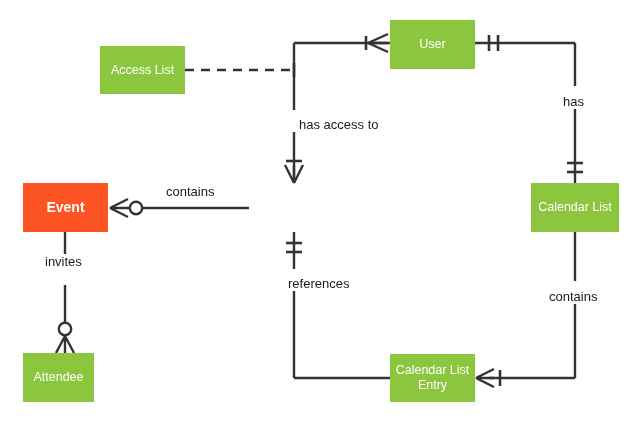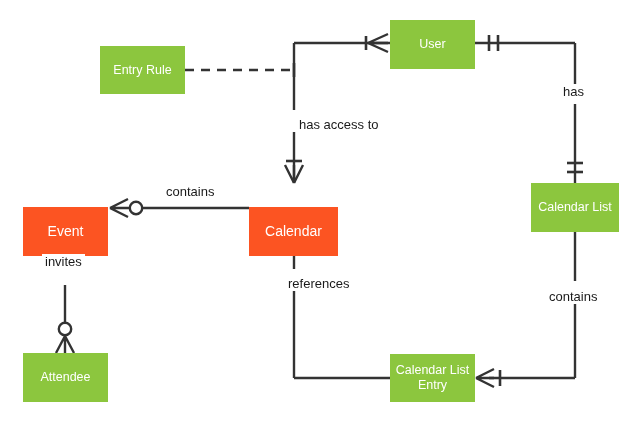--- a/index.html
+++ b/index.html
@@ -30,22 +30,21 @@
     text-align: center;
     color: #ffffff;
     font-size: 12.5px;
     line-height: 15px;
     font-family: "Liberation Sans", sans-serif;
     box-sizing: border-box;
     padding: 2px 4px;
   }
   .entity-box.strong {
     font-size: 14px;
-    font-weight: normal;
-    margin-top: 24px;
+    font-weight: bold;
   }
   .edge-label {
     position: absolute;
     color: #1a1a1a;
     font-size: 13px;
     line-height: 15px;
     font-family: "Liberation Sans", sans-serif;
     white-space: nowrap;
     background: #ffffff;
     padding: 0 3px;
@@ -123,40 +122,37 @@
 
       <g>
         <path d="M 494 369 L 476 378 M 494 387 L 476 378 M 494 378 L 476 378"></path>
         <path d="M 500 370 L 500 386" stroke-width="2.6"></path>
       </g>
 
     </g>
   </svg>
 
   <div class="entity-box" style="left:100px; top:46px; width:85px; height:48px; background:#8cc63e;">
-    <span>Entry Rule</span>
+    <span>Access List</span>
   </div>
 
   <div class="entity-box" style="left:390px; top:20px; width:85px; height:49px; background:#8cc63e;">
     <span>User</span>
   </div>
 
   <div class="entity-box strong" style="left:23px; top:183px; width:85px; height:49px; background:#fc5422;">
     <span>Event</span>
   </div>
 
-  <div class="entity-box strong" style="left:249px; top:183px; width:89px; height:49px; background:#fc5422;">
-    <span>Calendar</span>
-  </div>
 
   <div class="entity-box" style="left:531px; top:183px; width:88px; height:49px; background:#8cc63e;">
     <span>Calendar List</span>
   </div>
 
-  <div class="entity-box" style="left:23px; top:353px; width:85px; height:49px; background:#8cc63e;">
+  <div class="entity-box" style="left:23px; top:353px; width:71px; height:49px; background:#8cc63e;">
     <span>Attendee</span>
   </div>
 
   <div class="entity-box" style="left:390px; top:354px; width:85px; height:48px; background:#8cc63e;">
     <span style="white-space:pre-line;">Calendar List
 Entry</span>
   </div>
 
   <div class="edge-label" style="left:248px; top:117px;margin-left:48px;">
     <span>has access to</span>
@@ -167,21 +163,21 @@
   </div>
 
   <div class="edge-label" style="left:42px; top:254px;">
     <span>invites</span>
   </div>
 
   <div class="edge-label" style="left:258px; top:276px;margin-left:27px;">
     <span>references</span>
   </div>
 
-  <div class="edge-label" style="left:560px; top:84px;">
+  <div class="edge-label" style="left:560px; top:94px;">
     <span>has</span>
   </div>
 
   <div class="edge-label" style="left:546px; top:289px;">
     <span>contains</span>
   </div>
 
 </div>
 
 </body></html>

